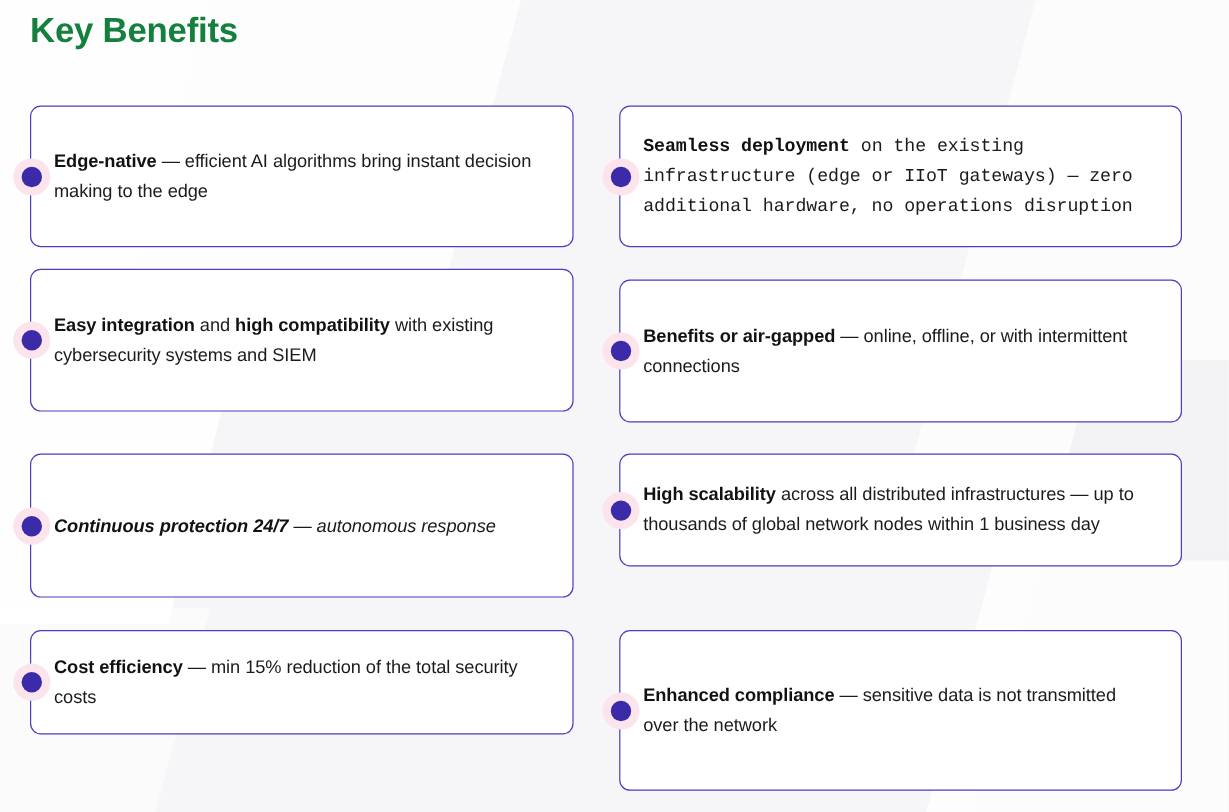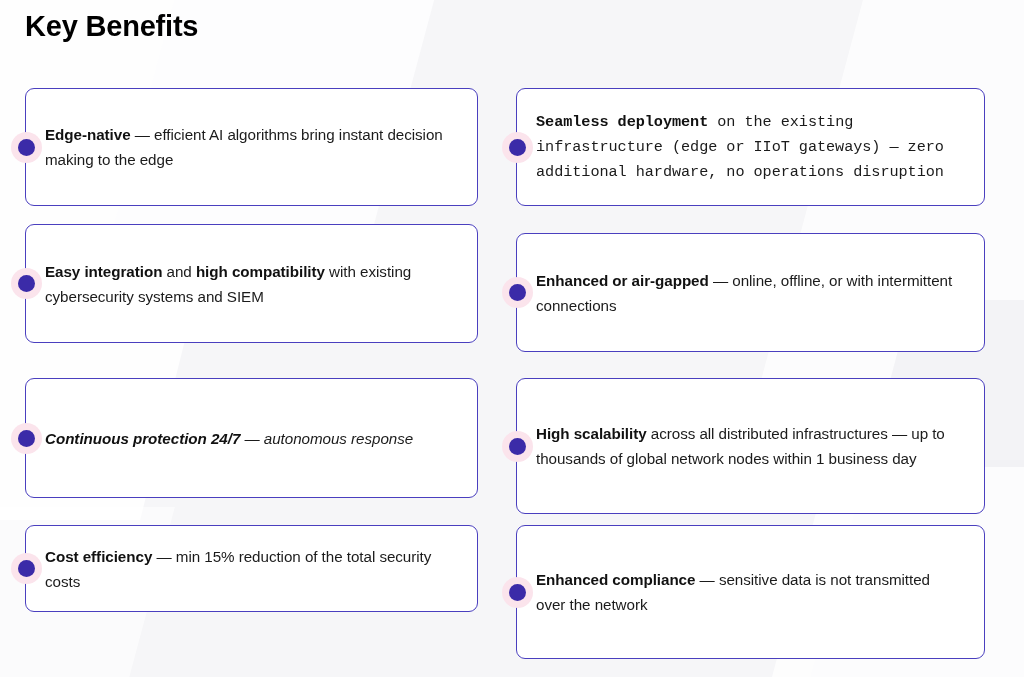--- a/index.html
+++ b/index.html
@@ -64,21 +64,21 @@
     transform:skewX(-15deg);
   }
 
   
   #page-title {
     position:absolute;
     left:25px; top:10px;
     font-size:29px;
     font-weight:700;
     letter-spacing:-.2px;
-    color:#000000;
+    color:#15803d;
     z-index:5;
   }
 
   
   #benefits-grid {
     position:absolute;
     left:0; top:88px;
     width:1024px;
     z-index:4;
   }
@@ -138,27 +138,27 @@
       <div class="benefit-card col-right" style="top: 0px; height: 118px; font-family: Liberation Mono, monospace;">
         <span class="bullet-dot"></span>
         <p class="card-text"><b>Seamless deployment</b><span> </span><span>on the existing infrastructure (edge or IIoT gateways) — zero additional hardware, no operations disruption</span></p>
       </div>
       <div class="benefit-card col-left" style="top: 136px; height: 119px;">
         <span class="bullet-dot"></span>
         <p class="card-text"><b>Easy integration</b><span> and </span><b>high compatibility</b><span> with existing cybersecurity systems and SIEM</span></p>
       </div>
       <div class="benefit-card col-right" style="top: 145px; height: 119px;">
         <span class="bullet-dot"></span>
-        <p class="card-text"><b>Enhanced or air-gapped</b><span> — </span><span>online, offline, or with intermittent connections</span></p>
+        <p class="card-text"><b>Benefits or air-gapped</b><span> — </span><span>online, offline, or with intermittent connections</span></p>
       </div>
       <div class="benefit-card col-left" style="top: 290px; height: 120px; font-style: italic;">
         <span class="bullet-dot"></span>
         <p class="card-text"><b>Continuous protection 24/7</b><span> — </span><span>autonomous response</span></p>
       </div>
-      <div class="benefit-card col-right" style="top: 290px; height: 136px;">
+      <div class="benefit-card col-right" style="top: 290px; height: 94px;">
         <span class="bullet-dot"></span>
         <p class="card-text"><b>High scalability</b><span> </span><span>across all distributed infrastructures — up to thousands of global network nodes within 1 business day</span></p>
       </div>
       <div class="benefit-card col-left" style="top: 437px; height: 87px;">
         <span class="bullet-dot"></span>
         <p class="card-text"><b>Cost efficiency</b><span> — </span><span>min 15% reduction of the total security costs</span></p>
       </div>
       <div class="benefit-card col-right" style="top: 437px; height: 134px;">
         <span class="bullet-dot"></span>
         <p class="card-text"><b>Enhanced compliance</b><span> — </span><span>sensitive data is not transmitted over the network</span></p>

